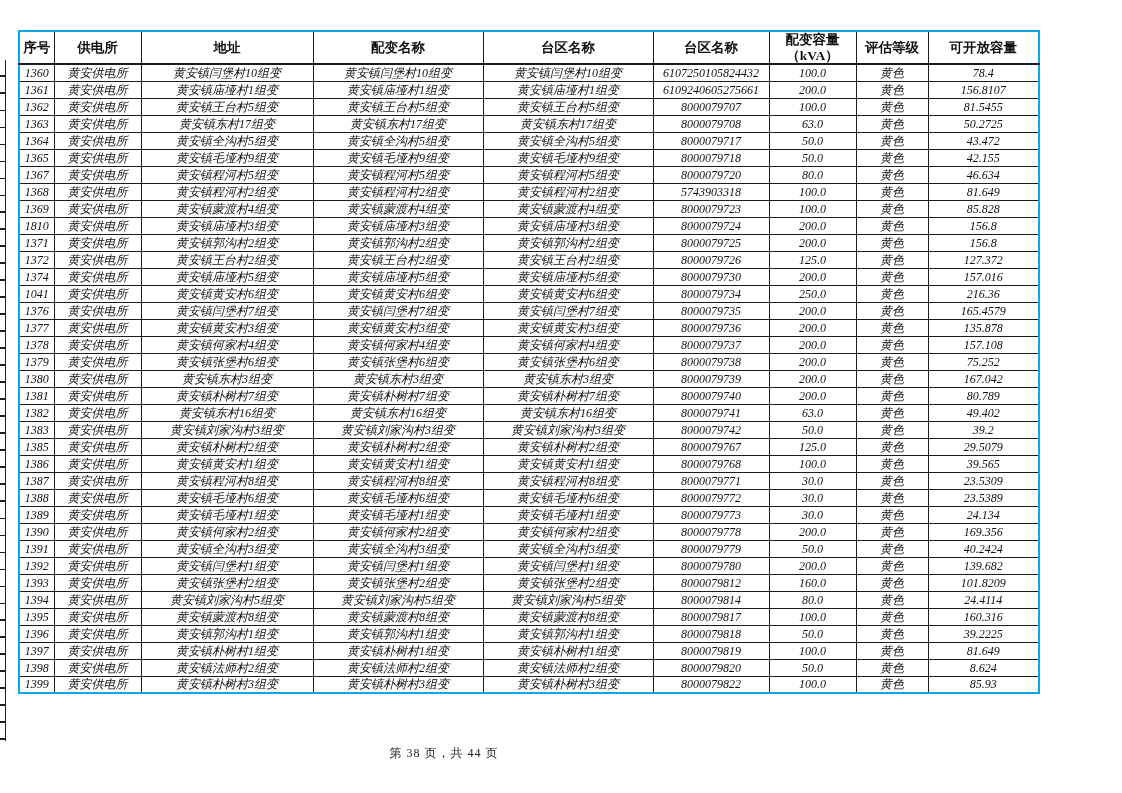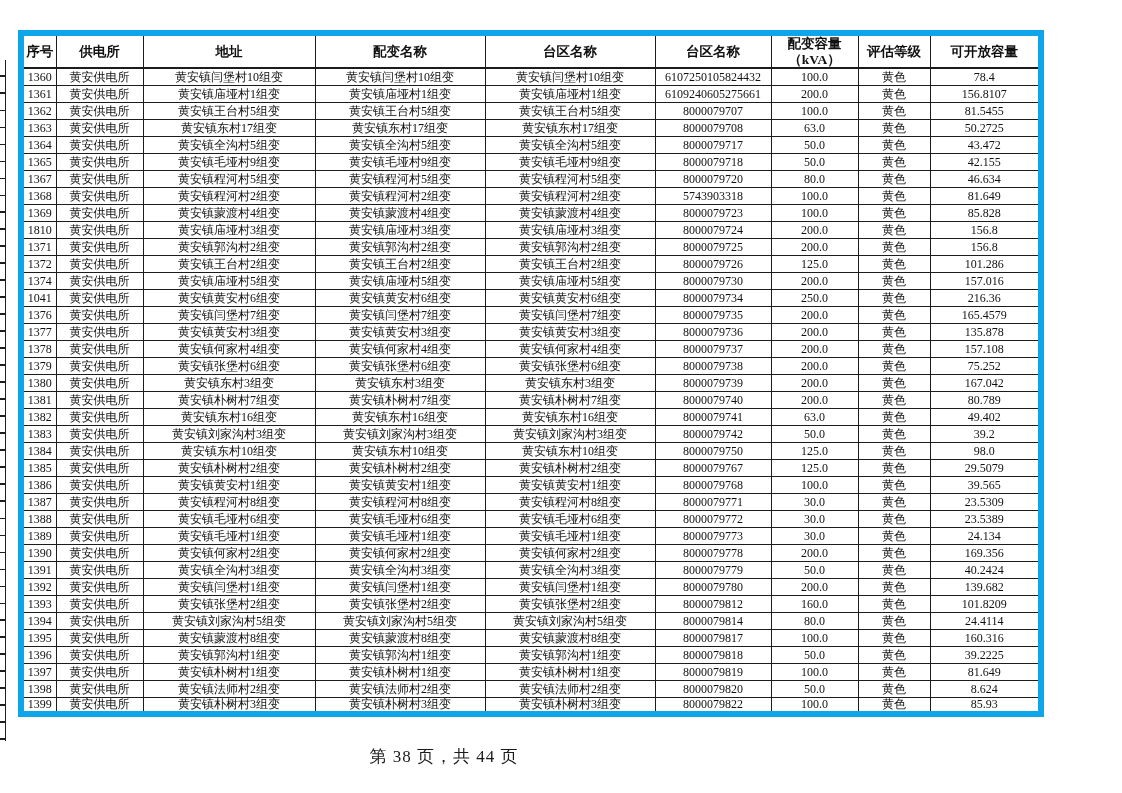--- a/index.html
+++ b/index.html
@@ -16,42 +16,42 @@
     position:absolute;left:0;top:60px;width:5px;height:681px;
     border-right:1.5px solid #1f1f1f;
     background:repeating-linear-gradient(
       to bottom,
       transparent 0, transparent 15.5px,
       #1f1f1f 15.5px, #1f1f1f 17px);
   }
   table.grid{
     position:absolute;left:18px;top:30px;width:1020px;
     border-collapse:collapse;table-layout:fixed;
-    border:6px solid #0ea5e9;
+    border:2px solid #0ea5e9;
     padding-left:28px;
   }
   table.grid th, table.grid td{
     border:1.5px solid #1c1c1c;
     text-align:center;vertical-align:middle;
     padding:0 1px;overflow:hidden;white-space:nowrap;
   }
   table.grid thead th{
     height:28px;
     font-size:13.5px;font-weight:bold;
     white-space:pre-line;line-height:1.15;
     border-bottom:2px solid #1c1c1c;
   }
-  table.grid tbody tr{height:17px;}
+  table.grid tbody tr{height:17px;font-style:italic;}
   table.grid tbody td{
     font-size:12px;line-height:1;
     font-weight:normal;
   }
   .footer{
     position:absolute;left:0;top:745px;width:888px;
-    text-align:center;font-size:17px;color:#1a1a1a;
+    text-align:center;font-size:12px;color:#1a1a1a;
     letter-spacing:1px;
   }
 </style>
 </head>
 <body>
 
 <div class="page">
 
   <div class="edge-marks"></div>
 
@@ -205,21 +205,21 @@
         </tr>
         <tr>
           <td>1372</td>
           <td>黄安供电所</td>
           <td>黄安镇王台村2组变</td>
           <td>黄安镇王台村2组变</td>
           <td>黄安镇王台村2组变</td>
           <td>8000079726</td>
           <td>125.0</td>
           <td>黄色</td>
-          <td>101.286</td>
+          <td>127.372</td>
         </tr>
         <tr>
           <td>1374</td>
           <td>黄安供电所</td>
           <td>黄安镇庙垭村5组变</td>
           <td>黄安镇庙垭村5组变</td>
           <td>黄安镇庙垭村5组变</td>
           <td>8000079730</td>
           <td>200.0</td>
           <td>黄色</td>
@@ -318,31 +318,20 @@
           <td>黄安供电所</td>
           <td>黄安镇刘家沟村3组变</td>
           <td>黄安镇刘家沟村3组变</td>
           <td>黄安镇刘家沟村3组变</td>
           <td>8000079742</td>
           <td>50.0</td>
           <td>黄色</td>
           <td>39.2</td>
         </tr>
         <tr>
-          <td>1384</td>
-          <td>黄安供电所</td>
-          <td>黄安镇东村10组变</td>
-          <td>黄安镇东村10组变</td>
-          <td>黄安镇东村10组变</td>
-          <td>8000079750</td>
-          <td>125.0</td>
-          <td>黄色</td>
-          <td>98.0</td>
-        </tr>
-        <tr>
           <td>1385</td>
           <td>黄安供电所</td>
           <td>黄安镇朴树村2组变</td>
           <td>黄安镇朴树村2组变</td>
           <td>黄安镇朴树村2组变</td>
           <td>8000079767</td>
           <td>125.0</td>
           <td>黄色</td>
           <td>29.5079</td>
         </tr>

